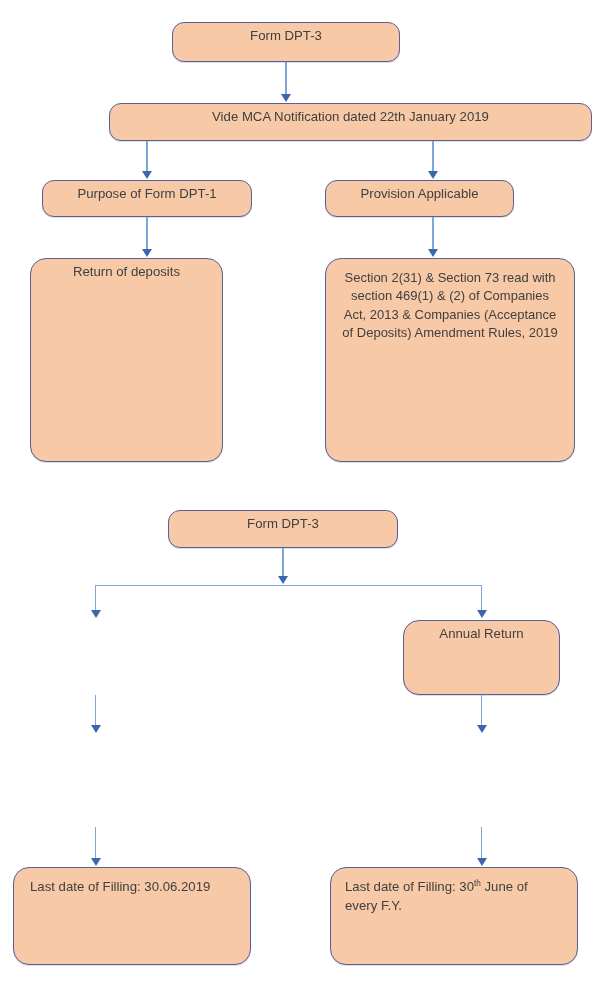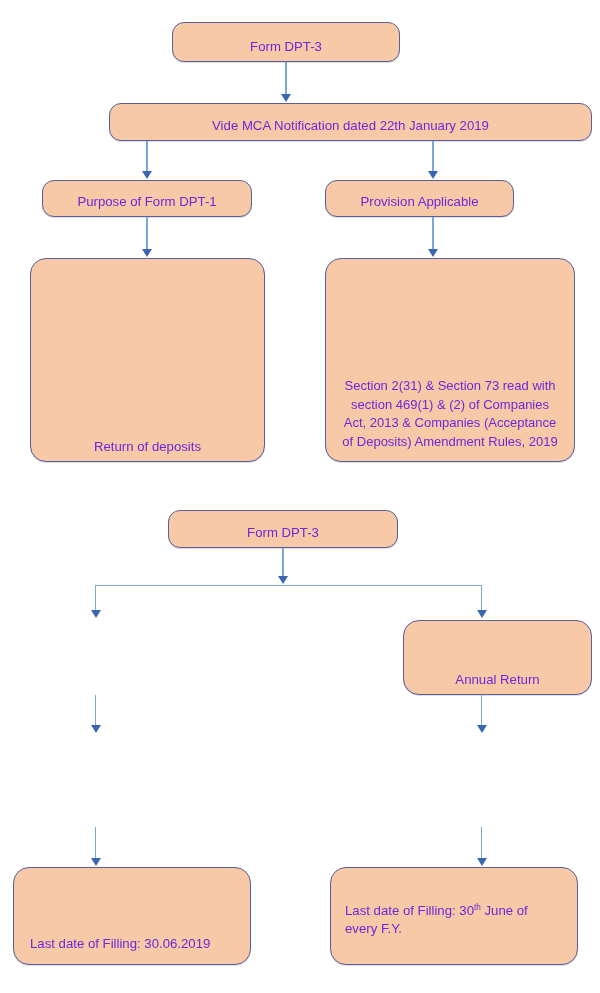--- a/index.html
+++ b/index.html
@@ -17,23 +17,23 @@
     height: 993px;
     background: #ffffff;
     overflow: hidden;
   }
   .node {
     position: absolute;
     box-sizing: border-box;
     background: #F7C9A7;
     border: 1.6px solid #5B5F98;
     border-radius: 12px;
-    color: #6d28d9;
+    color: #404040;
     display: flex;
-    align-items: flex-end;
+    align-items: flex-start;
     justify-content: center;
     text-align: center;
     line-height: 1.42;
     font-size: 13.2px;
     padding: 4px 9px;
     box-shadow: 0 1px 0 rgba(120,120,150,0.25);
   }
   .node.big {
     border-radius: 16px;
   }
@@ -117,21 +117,21 @@
   <div class="node" style="left:325px; top:180px; width:189px; height:37px;">
     <span class="txt">Provision Applicable</span>
   </div>
 
   <div class="conn vline" style="left:146.3px; top:217px; height:33px;"></div>
   <div class="arrow" style="left:142px; top:249px;"></div>
 
   <div class="conn vline" style="left:432.3px; top:217px; height:33px;"></div>
   <div class="arrow" style="left:428px; top:249px;"></div>
 
-  <div class="node big" style="left:30px; top:258px; width:235px; height:204px;">
+  <div class="node big" style="left:30px; top:258px; width:193px; height:204px;">
     <span class="txt">Return of deposits</span>
   </div>
 
   <div class="node big" style="left:325px; top:258px; width:250px; height:204px; font-size:13px; padding:10px 16px;">
     <span class="txt">Section 2(31) &amp; Section 73 read with section 469(1) &amp; (2) of Companies Act, 2013 &amp; Companies (Acceptance of Deposits) Amendment Rules, 2019</span>
   </div>
 
   <div class="node" style="left:168px; top:510px; width:230px; height:38px;">
     <span class="txt">Form DPT-3</span>
   </div>
@@ -141,21 +141,21 @@
 
   <div class="conn hline" style="left:95px; top:585px; width:387px;"></div>
 
   <div class="conn vline" style="left:95px; top:585px; height:26px;"></div>
   <div class="arrow" style="left:91px; top:610px;"></div>
 
   <div class="conn vline" style="left:480.6px; top:585px; height:26px;"></div>
   <div class="arrow" style="left:477px; top:610px;"></div>
 
 
-  <div class="node mid" style="left:403px; top:620px; width:189px; height:75px;">
+  <div class="node mid" style="left:403px; top:620px; width:157px; height:75px;">
     <span class="txt">Annual Return</span>
   </div>
 
   <div class="conn vline" style="left:95px; top:695px; height:31px;"></div>
   <div class="arrow" style="left:91px; top:725px;"></div>
 
   <div class="conn vline" style="left:480.6px; top:695px; height:31px;"></div>
   <div class="arrow" style="left:477px; top:725px;"></div>
 
 
@@ -163,19 +163,19 @@
   <div class="conn vline" style="left:95px; top:827px; height:33px;"></div>
   <div class="arrow" style="left:91px; top:858px;"></div>
 
   <div class="conn vline" style="left:480.6px; top:827px; height:33px;"></div>
   <div class="arrow" style="left:477px; top:858px;"></div>
 
   <div class="node mid lft" style="left:13px; top:867px; width:238px; height:98px; padding:10px 16px;">
     <span class="txt">Last date of Filling: 30.06.2019</span>
   </div>
 
-  <div class="node mid lft" style="left:330px; top:867px; width:248px; height:98px; padding:25px 14px;">
+  <div class="node mid lft" style="left:330px; top:867px; width:248px; height:98px; padding:10px 14px;">
     <span class="txt">
       <span>Last date of Filling: 30</span><sup>th</sup><span> June of every F.Y.</span>
     </span>
   </div>
 
 </div>
 
 </body></html>

